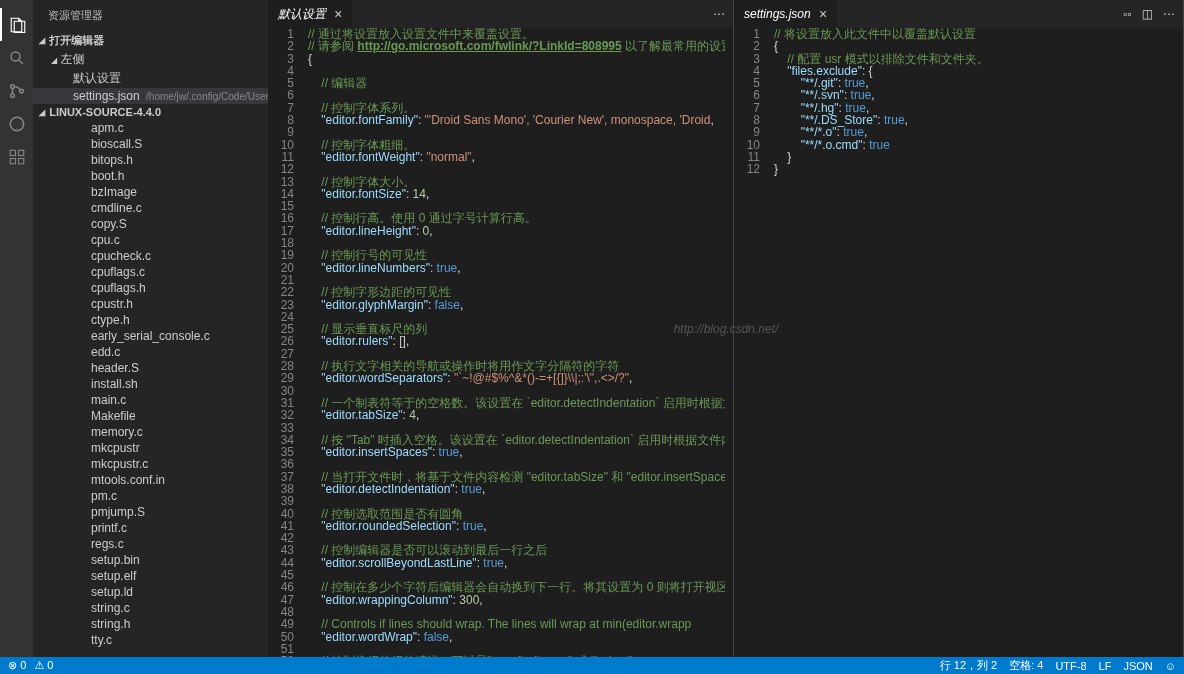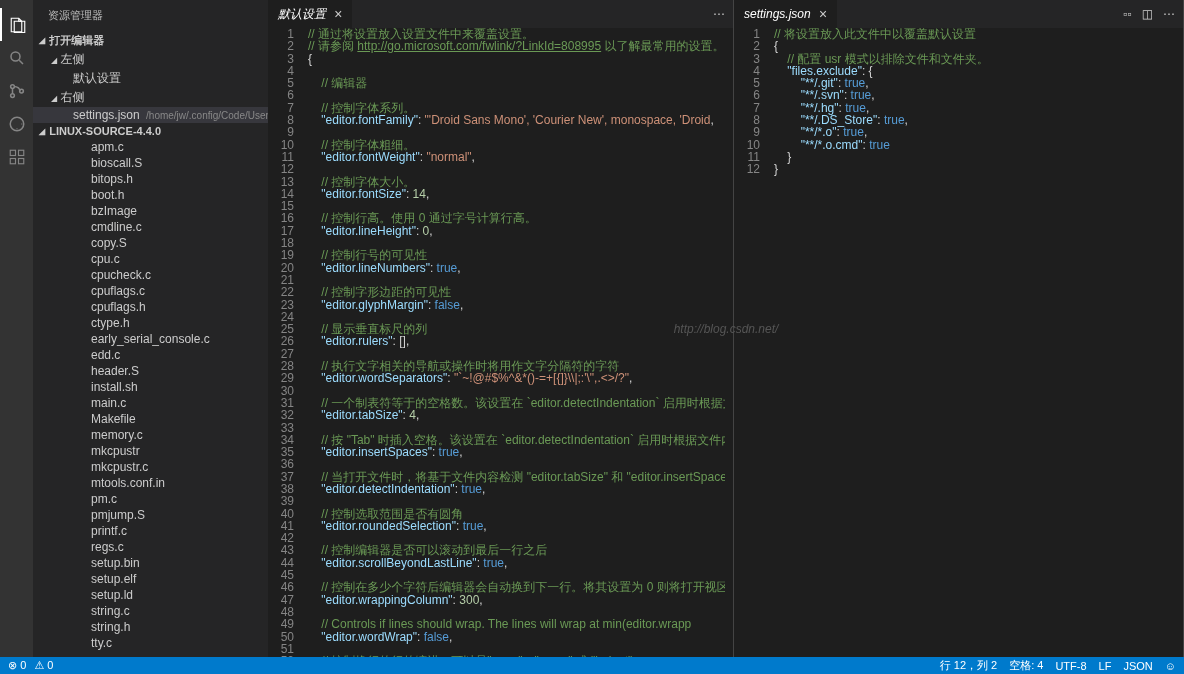--- a/index.html
+++ b/index.html
@@ -30,21 +30,21 @@
 .code-area { flex: 1; display: flex; overflow: hidden; font-family: 'Droid Sans Mono', monospace; font-size: 12px; }
 .gutter { width: 40px; text-align: right; color: #858585; padding-right: 14px; user-select: none; }
 .code { flex: 1; white-space: pre; overflow: hidden; position: relative; }
 .line { height: 12.3px; line-height: 12.3px; }
 .comment { color: #6a9955; }
 .string { color: #ce9178; }
 .key { color: #9cdcfe; }
 .number { color: #b5cea8; }
 .bool { color: #569cd6; }
 .punc { color: #d4d4d4; }
-.url { color: #6a9955; text-decoration: underline; }
+.url { color: #6a9955; text-decoration: underline; font-weight: bold; }
 .status-bar { height: 17px; background: #007acc; color: #fff; display: flex; align-items: center; font-size: 11px; padding: 0 8px; position: absolute; bottom: 0; left: 0; right: 0; }
 .status-left { display: flex; align-items: center; gap: 8px; }
 .status-right { margin-left: auto; display: flex; align-items: center; gap: 12px; }
 .status-item { cursor: pointer; }
 .watermark { position: absolute; left: 50%; top: 50%; transform: translate(-50%, -50%); color: #555; font-size: 12px; font-style: italic; pointer-events: none; z-index: 5; }
 .minimap { width: 8px; background: #1e1e1e; }
 .editors-container { position: absolute; top: 0; left: 268px; right: 0; bottom: 17px; display: flex; }
 </style>
 </head>
 <body>
@@ -89,41 +89,41 @@
 <div class="sidebar">
   <div class="sidebar-header">资源管理器</div>
   <div class="section">
     <div class="section-header">
         <span class="twisty">◢</span>
         <span>打开编辑器</span>
       </div>
     <div id="open-editors">
         <div class="tree-item" style="padding-left: 18px;"><span style="font-size:8px">◢</span> 左侧</div>
         <div class="tree-item l2">默认设置</div>
-        <div class="tree-item" style="padding-left: 18px;"><span style="font-size:8px">◢</span> 右侧</div>
         <div class="tree-item l2 selected">settings.json <span class="path">/home/jw/.config/Code/User</span></div>
       </div>
   </div>
   <div class="section" style="flex:1;display:flex;flex-direction:column;overflow:hidden;">
     <div class="section-header">
         <span class="twisty">◢</span>
         <span>LINUX-SOURCE-4.4.0</span>
       </div>
     <div class="file-list" id="file-list">
         <div class="tree-item l3">apm.c</div>
         <div class="tree-item l3">bioscall.S</div>
         <div class="tree-item l3">bitops.h</div>
         <div class="tree-item l3">boot.h</div>
         <div class="tree-item l3">bzImage</div>
         <div class="tree-item l3">cmdline.c</div>
         <div class="tree-item l3">copy.S</div>
         <div class="tree-item l3">cpu.c</div>
         <div class="tree-item l3">cpucheck.c</div>
         <div class="tree-item l3">cpuflags.c</div>
         <div class="tree-item l3">cpuflags.h</div>
+        <div class="tree-item l3">cpustr.h</div>
         <div class="tree-item l3">ctype.h</div>
         <div class="tree-item l3">early_serial_console.c</div>
         <div class="tree-item l3">edd.c</div>
         <div class="tree-item l3">header.S</div>
         <div class="tree-item l3">install.sh</div>
         <div class="tree-item l3">main.c</div>
         <div class="tree-item l3">Makefile</div>
         <div class="tree-item l3">memory.c</div>
         <div class="tree-item l3">mkcpustr</div>
         <div class="tree-item l3">mkcpustr.c</div>

